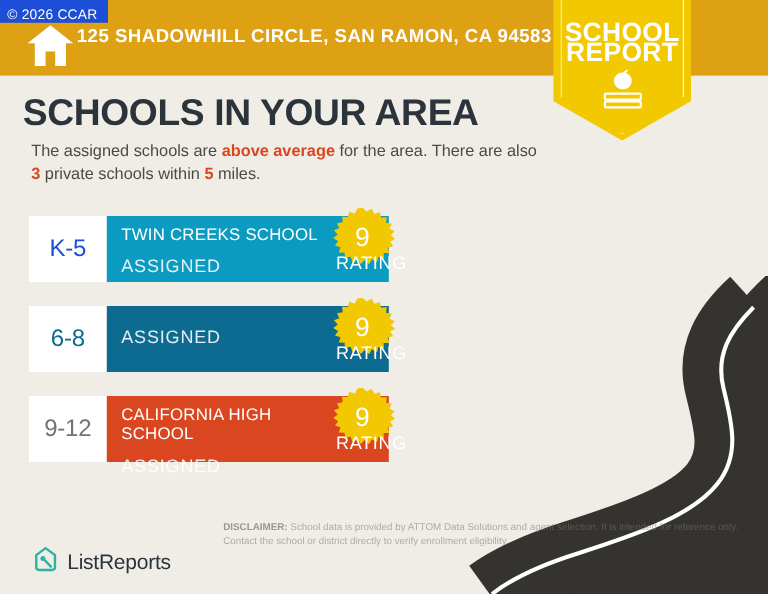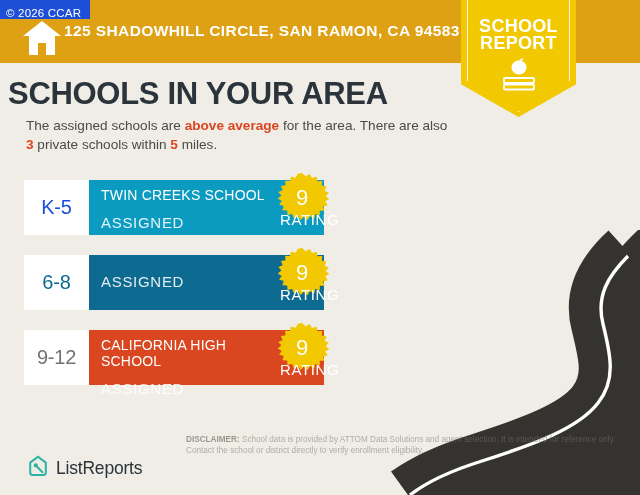--- a/index.html
+++ b/index.html
@@ -47,32 +47,32 @@
   }
   #school-report-badge .pennant-inner{
     position:absolute; left:6px; top:0; right:6px; bottom:5px;
     border:1.6px solid rgba(255,255,255,.85);
     border-top:none;
     clip-path: polygon(0 0, 100% 0, 100% 72%, 50% 100%, 0 72%);
   }
   #school-report-title{
     position:absolute; left:0; right:0; top:18px;
     text-align:center; color:#FFFFFF;
-    font-size:18px; font-weight:bold; line-height:17px;
+    font-size:22px; font-weight:bold; line-height:17px;
     letter-spacing:.3px;
   }
   #report-emblem{
     position:absolute; left:50%; top:56px;
     transform:translateX(-50%);
     width:42px; height:36px;
   }
 
   
   #page-title{
-    position:absolute; left:8px; top:76px;
+    position:absolute; left:19px; top:76px;
     color:#2B333B; font-size:31px; font-weight:bold;
     letter-spacing:-.3px;
   }
   #subtitle{
     position:absolute; left:26px; top:116px; width:430px;
     color:#4A4A46; font-size:13.6px; line-height:19px;
   }
   #subtitle b{ color:#D9461F; }
 
   

